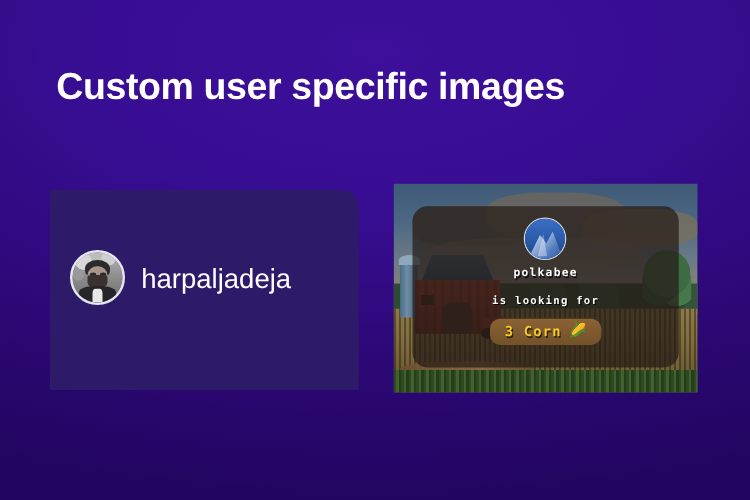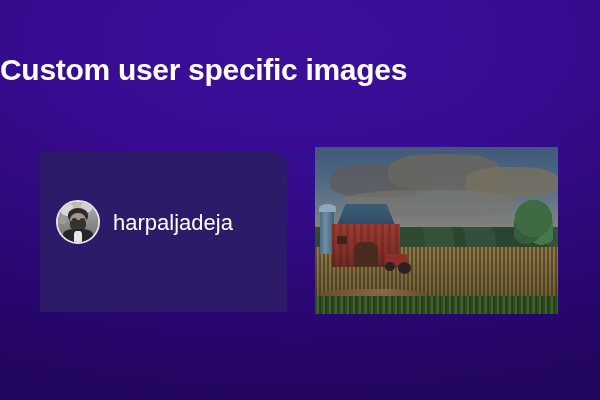--- a/index.html
+++ b/index.html
@@ -23,21 +23,21 @@
       linear-gradient(180deg, #3a0e95 0%, #2e0a7e 55%, #1f0557 100%);
     overflow: hidden;
   }
 
   
   #page-title {
     position: absolute;
     left: 0;
     top: 52px;
     width: 497px;
-    text-align: left;
+    text-align: center;
     color: #ffffff;
     font-size: 30px;
     font-weight: bold;
     letter-spacing: -0.3px;
     line-height: 36px;
     white-space: nowrap;
   }
 
   
   #cards {
@@ -393,17 +393,37 @@
       <div id="silo-cap"></div>
       <div id="barn-roof"></div>
       <div id="barn-body"></div>
       <div id="barn-trim"></div>
       <div id="barn-window"></div>
       <div id="barn-door"></div>
       <div id="tractor-body"></div>
       <div id="tractor-wheel-a"></div>
       <div id="tractor-wheel-b"></div>
 
+      <div id="game-panel">
+        <div id="game-panel-inner">
+
+          <div id="game-avatar">
+            <div class="mtn-sky"></div>
+            <div class="mtn-peak"></div>
+            <div class="mtn-shine"></div>
+          </div>
+
+          <div id="game-username" class="pixel-text">polkabee</div>
+
+          <div id="game-tagline" class="pixel-text">is looking for</div>
+
+          <div id="reward-pill">
+            <span id="reward-label">3 Corn</span>
+            <span id="reward-icon">🌽</span>
+          </div>
+
+        </div>
+      </div>
 
     </div>
 
   </div>
 </div>
 
 </body></html>

